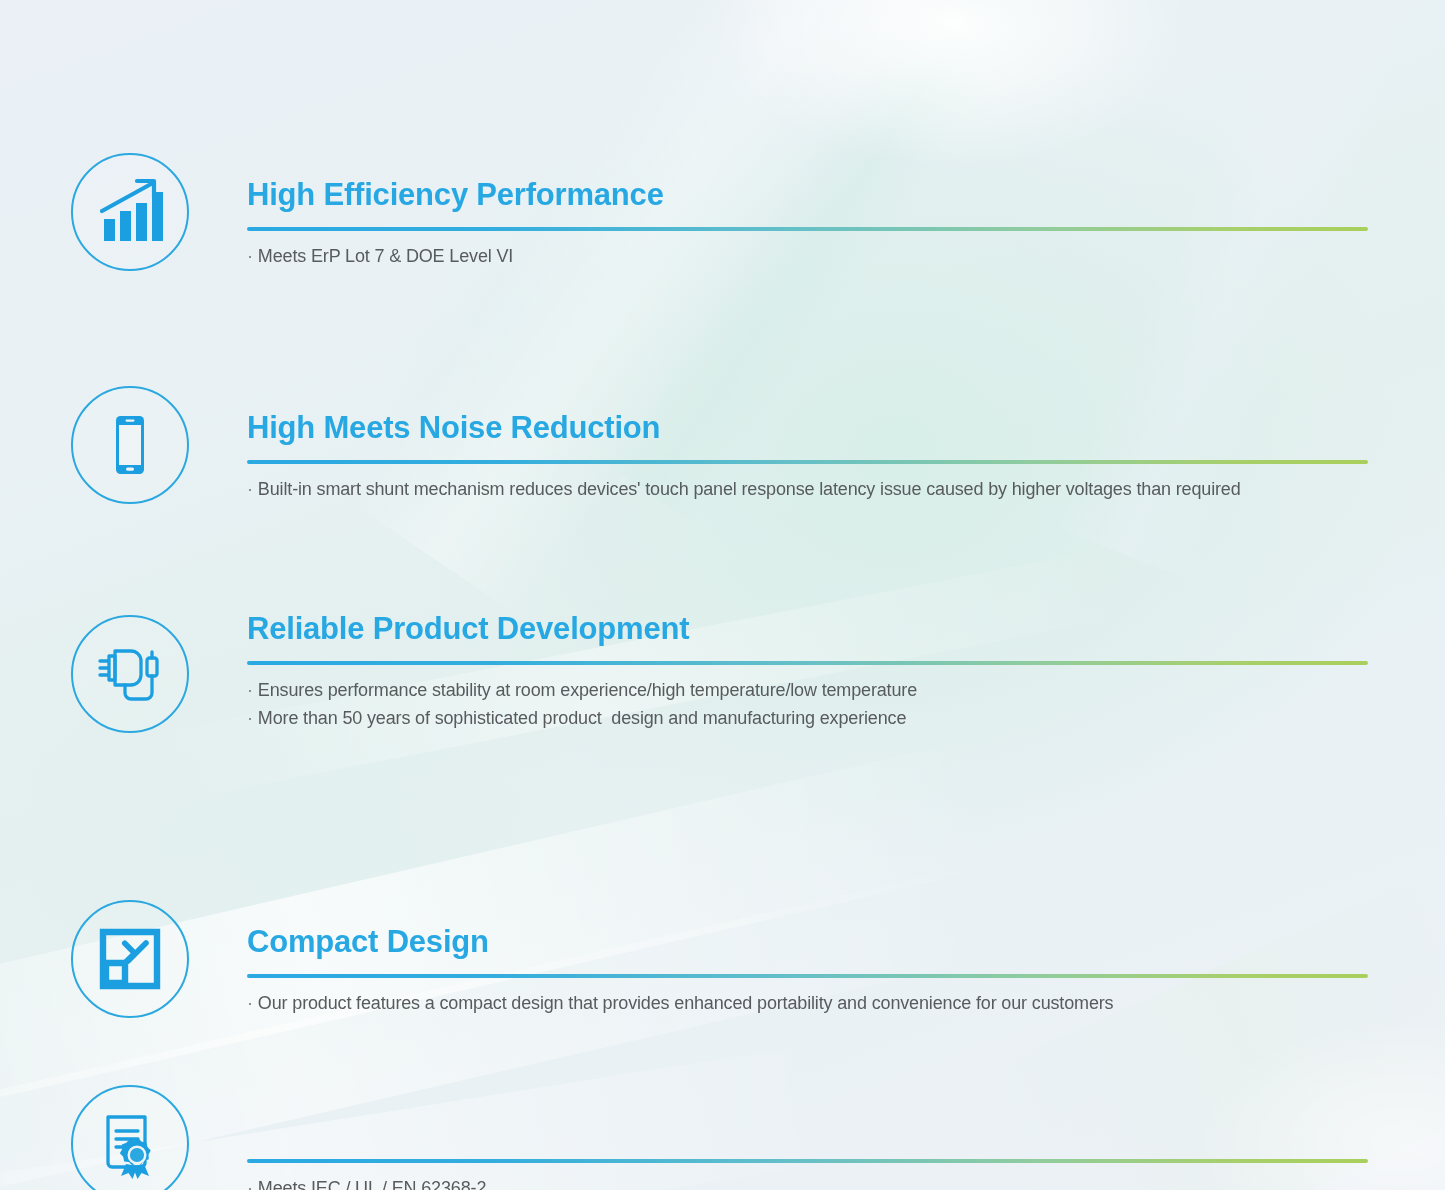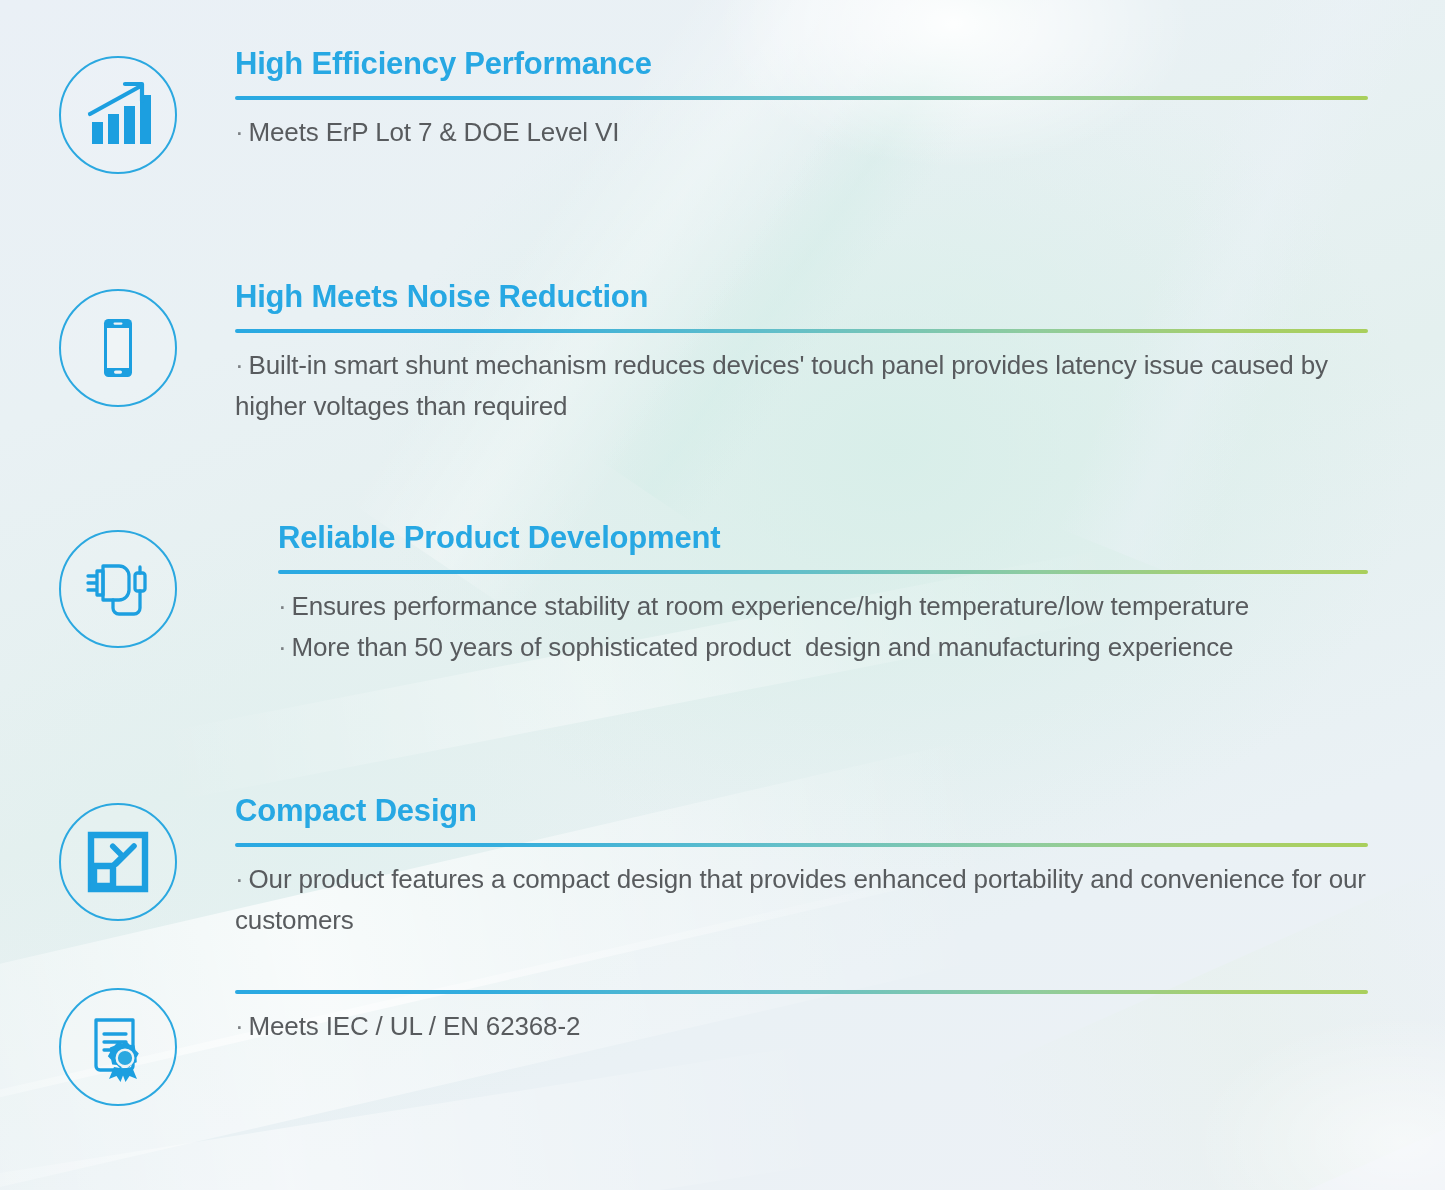--- a/index.html
+++ b/index.html
@@ -57,21 +57,22 @@
        background:linear-gradient(90deg, rgba(222,240,222,0) 0%, rgba(226,240,226,.8) 50%, rgba(226,240,226,0) 100%);}
 
   
   .sheet{ position:absolute; inset:0; }
 
   .feature{
     position:absolute;
     left:0; right:0;
     height:233px;
     display:flex;
-    align-items:flex-start;
+    align-items:flex-end;
+    padding-left:12px;
   }
 
   .icon-wrap{
     width:235px;
     flex:0 0 235px;
     display:flex;
     justify-content:center;
     padding-top:18px;
   }
   .icon-circle{
@@ -102,32 +103,32 @@
     height:4px;
     margin-top:13px;
     border-radius:2px;
     background:linear-gradient(90deg,#2AA9E2 0%,#33ADDE 22%,#63BFC9 48%,#8FCC9F 70%,#A7CF6B 88%,#A9CF5C 100%);
   }
 
   .bullets{ margin-top:12px; }
 
   .bullet{
     display:block;
-    font-size:26px;
+    font-size:18px;
     color:#585B5E;
     line-height:1.55;
     letter-spacing:-.15px;
     white-space:pre-wrap;
   }
   .bullet .dot{ color:#7C8084; margin-right:5px; }
 
   
   #f0{ top:38px; }
   #f1{ top:271px; }
-  #f2{ top:512px;gap:43px; }
+  #f2{ top:500px; }
   #f3{ top:737px;margin-top:48px; }
   #f4{ top:970px; }
 </style>
 </head>
 <body>
 
 <div class="bg-base"></div>
 <div class="bg-tealwash"></div>
 <div class="bg-streaks">
   <div class="streak s1"></div>
@@ -175,21 +176,21 @@
           <rect x="26" y="17" width="22" height="40" fill="#EFF4F6"></rect>
           <rect x="32.5" y="11.5" width="9" height="2.2" rx="1.1" fill="#EFF4F6"></rect>
           <rect x="33" y="59.5" width="8" height="3.2" rx="1.6" fill="#EFF4F6"></rect>
         </svg>
       </div>
     </div>
     <div class="body-col">
       <div class="feature-title">High Meets Noise Reduction</div>
       <div class="divider"></div>
       <div class="bullets">
-        <span class="bullet"><span class="dot">·</span><span>Built-in smart shunt mechanism reduces devices' touch panel provides latency issue caused by higher voltages than required</span></span>
+        <span class="bullet"><span class="dot">·</span><span>Built-in smart shunt mechanism reduces devices' touch panel response latency issue caused by higher voltages than required</span></span>
       </div>
     </div>
   </div>
 
   <div class="feature" id="f2">
     <div class="icon-wrap">
       <div class="icon-circle">
         <svg width="76" height="76" viewBox="0 0 76 76">
           <g fill="none" stroke="#1C9FE0" stroke-width="3.3" stroke-linecap="round" stroke-linejoin="round">
             <path d="M23 15 H39 a10 10 0 0 1 10 10 V39 a10 10 0 0 1 -10 10 H23 Z"></path>

